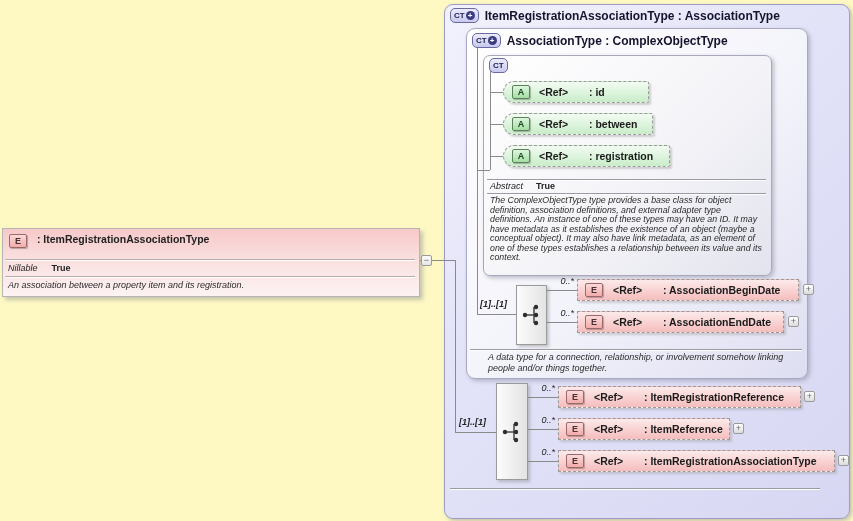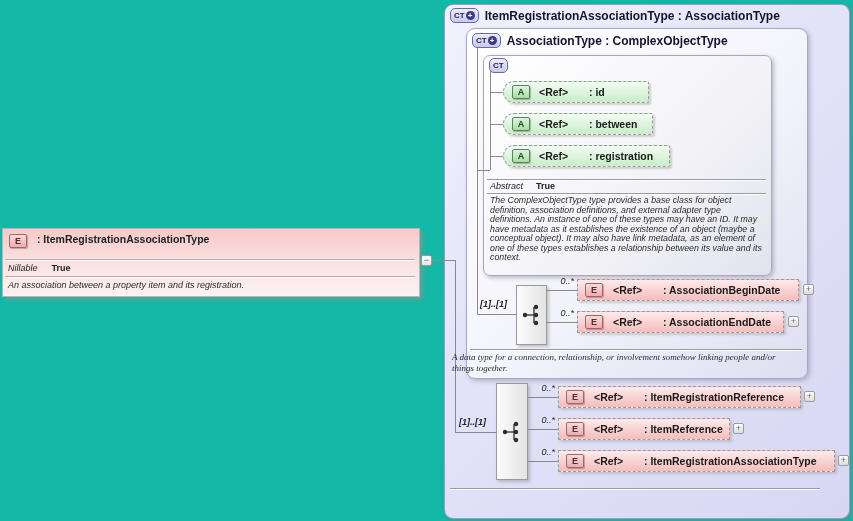--- a/index.html
+++ b/index.html
@@ -1,16 +1,16 @@
 <!DOCTYPE html>
 <html><head>
 <meta charset="utf-8">
 <style>
   html,body{margin:0;padding:0;background:#fff;}
-  .stage{position:relative;width:853px;height:521px;background:#14b8a6;
+  .stage{position:relative;width:853px;height:521px;background:#fef9c3;
          font-family:"Liberation Sans",sans-serif;overflow:hidden;}
   .abs{position:absolute;}
 
   
   .hline,.vline{position:absolute;background:#8a8a8a;}
   .hline{height:1px;}
   .vline{width:1px;}
 
   
   .ctbox{position:absolute;border:1px solid #9c9cc4;border-radius:9px;
@@ -184,21 +184,21 @@
 
   <div class="occurs" style="left:552px;top:308px;">0..*</div>
   <div class="el" style="left:577px;top:311px;width:207px;">
     <span class="badge badge-e">E</span>
     <span class="ref">&lt;Ref&gt;</span>
     <span class="nm">: AssociationEndDate</span>
   </div>
   <div class="xtoggle" style="left:788px;top:316px;">+</div>
 
   <div class="sepline-g" style="left:470px;top:349px;width:332px;"></div>
-  <div class="desc-block" style="left:452px;top:352px;width:324px;font-family:Liberation Serif, serif;">A data type for a connection, relationship, or involvement somehow linking people and/or things together.</div>
+  <div class="desc-block" style="left:488px;top:352px;width:324px;">A data type for a connection, relationship, or involvement somehow linking people and/or things together.</div>
 
   <div class="card" style="left:459px;top:417px;">[1]..[1]</div>
   <div class="seq" style="left:496px;top:383px;width:30px;height:95px;">
     <svg width="20" height="26" viewBox="0 0 20 26">
       <line x1="3" y1="13" x2="12" y2="13" stroke="#3a3a3a" stroke-width="1.4"></line>
       <line x1="12" y1="5" x2="12" y2="21" stroke="#3a3a3a" stroke-width="1.4"></line>
       <circle cx="3" cy="13" r="2.2" fill="#2e2e2e"></circle>
       <circle cx="14" cy="5" r="2.2" fill="#2e2e2e"></circle>
       <circle cx="14" cy="13" r="2.2" fill="#2e2e2e"></circle>
       <circle cx="14" cy="21" r="2.2" fill="#2e2e2e"></circle>

